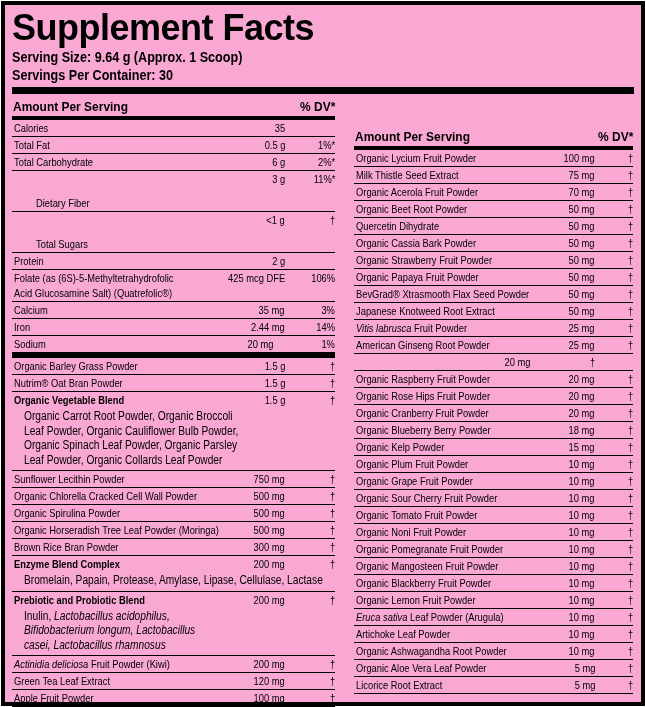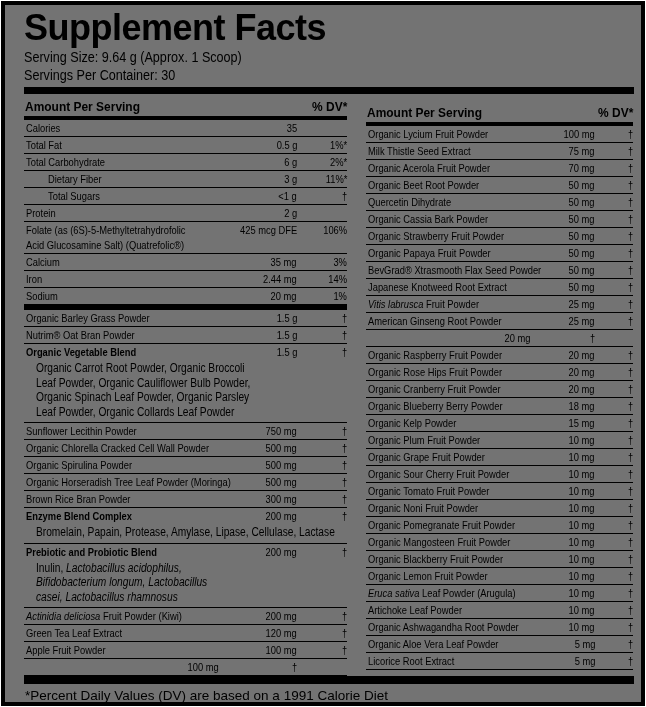--- a/index.html
+++ b/index.html
@@ -1,39 +1,39 @@
 <!DOCTYPE html>
 <html><head>
 <meta charset="utf-8">
 <style>
   html,body{margin:0;padding:0;background:#fff;}
   body{width:646px;height:707px;overflow:hidden;font-family:"Liberation Sans",sans-serif;color:#000;position:relative;}
-  .label{position:absolute;top:1px;left:1px;right:1px;bottom:1px;border:4px solid #000;box-sizing:border-box;padding:3px 7px 0 19px;background:#737373;}
+  .label{position:absolute;top:1px;left:1px;right:1px;bottom:1px;border:4px solid #000;box-sizing:border-box;padding:3px 7px 0 7px;background:#f9a8d4;}
   .title{font-size:36px;font-weight:bold;line-height:40px;letter-spacing:-0.5px;white-space:nowrap;}
-  .serving-line{font-size:14px;font-weight:normal;line-height:18px;}
+  .serving-line{font-size:14px;font-weight:bold;line-height:18px;}
   .serving-line .cond{display:inline-block;transform:scaleX(0.9);transform-origin:0 50%;white-space:nowrap;}
   .topbar{height:7px;background:#000;margin-top:3px;}
   .cols{display:flex;align-items:center;margin-top:2px;}
   .col{box-sizing:border-box;}
   .col-left{width:330px;padding-right:7px;}
   .divider{width:2px;background:#000;}
   .col-right{flex:1;padding-left:10px;padding-right:1px;}
   .colhead{display:flex;justify-content:space-between;align-items:flex-end;font-size:13px;font-weight:bold;padding:3px 0 2px 1px;border-bottom:4px solid #000;line-height:15px;}
   .colhead .cond{display:inline-block;transform:scaleX(0.92);white-space:nowrap;}
   .colhead .h-amt{transform-origin:0 50%;}
   .colhead .h-dv{transform-origin:100% 50%;}
   .row{display:grid;grid-template-columns:minmax(0,1fr) 78px 50px;align-items:start;border-bottom:1px solid #000;font-size:11px;line-height:15px;padding-top:1px;}
   .col-right .row{grid-template-columns:minmax(0,1fr) 64px 38px;}
   .row .name{padding-left:2px;}
   .cond{display:inline-block;transform:scaleX(0.85);transform-origin:0 50%;white-space:nowrap;}
   .amt,.dv{text-align:right;}
   .cond-r{display:inline-block;transform:scaleX(0.85);transform-origin:100% 50%;white-space:nowrap;}
   .row.bold .name{font-weight:bold;}
-  .row.ind .name{padding-left:24px;}
-  .row.bar{border-bottom:6px solid #000;}
+  .row.ind .name{padding-left:24px;margin-top:24px;}
+  .row.bar{border-bottom:6px solid #000;gap:11px;}
   .row.nr{border-bottom:none;}
   .subtext{border-bottom:1px solid #000;font-size:12px;line-height:14.5px;padding:1px 0 3px 12px;}
   .subtext .cond{transform:scaleX(0.85);transform-origin:0 0;}
   .bottombar{height:8px;background:#000;}
   .footnotes{font-size:13.5px;line-height:17.5px;padding:3px 0 0 1px;}
 </style>
 </head>
 <body>
 
 <div class="label">

